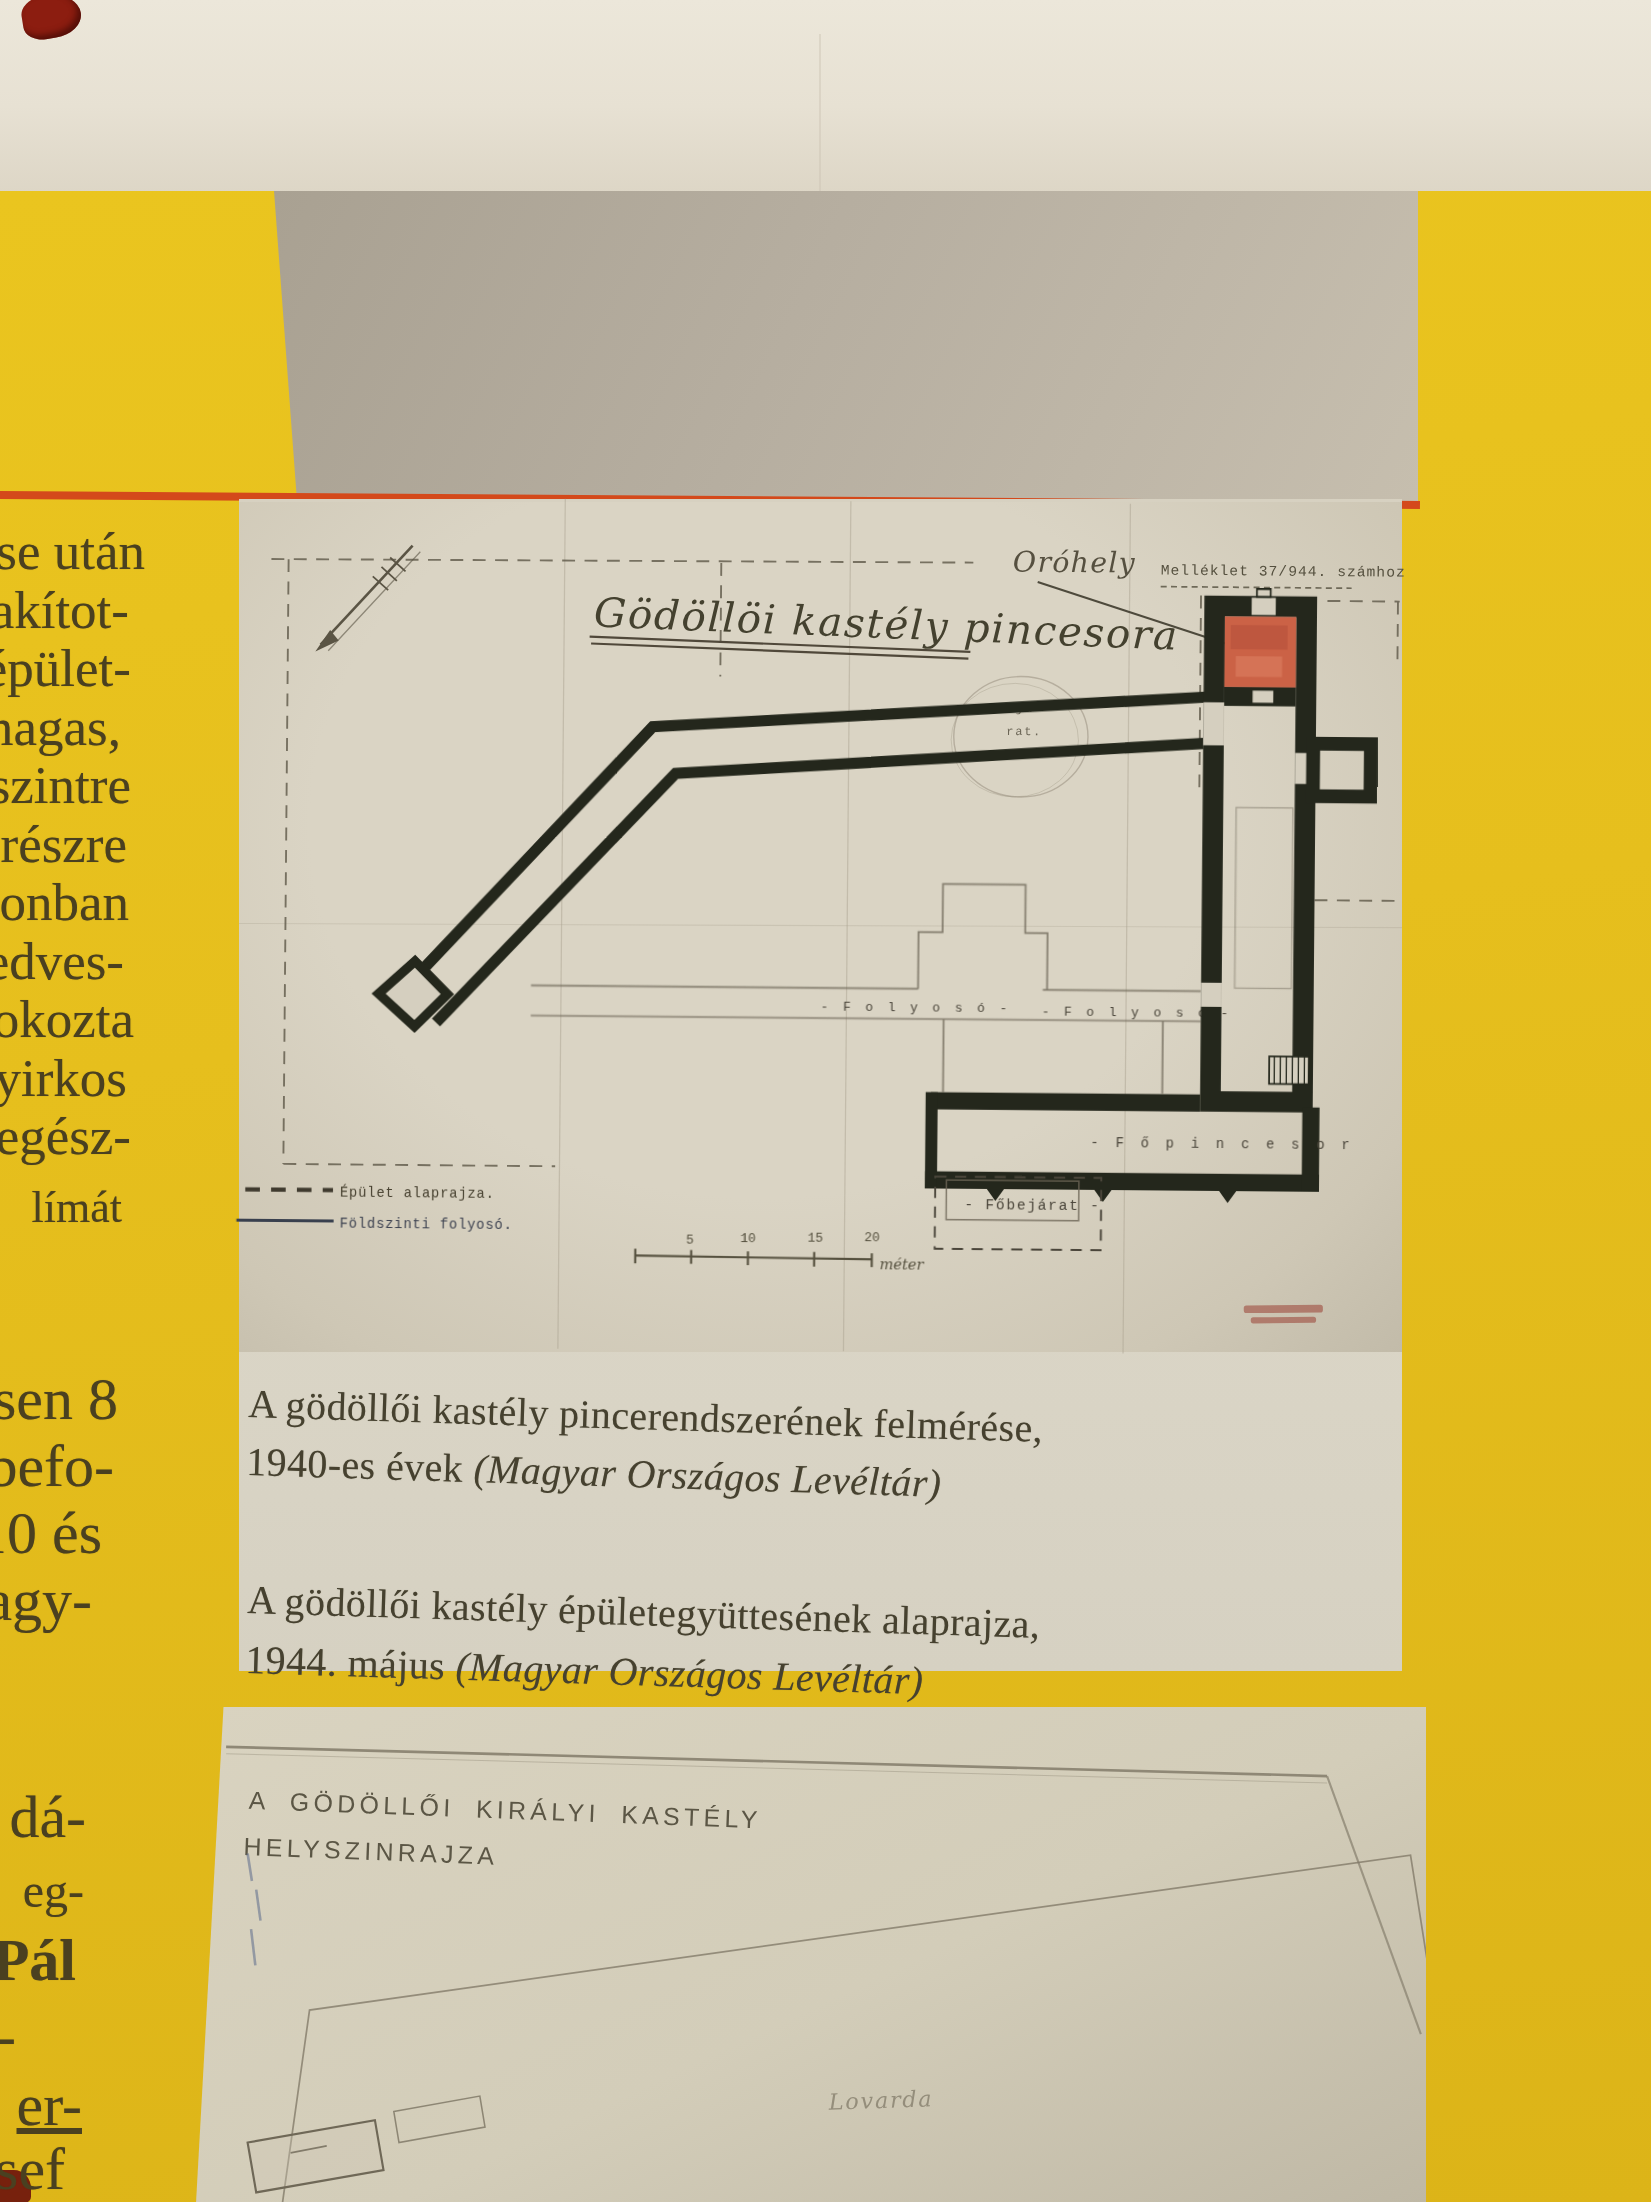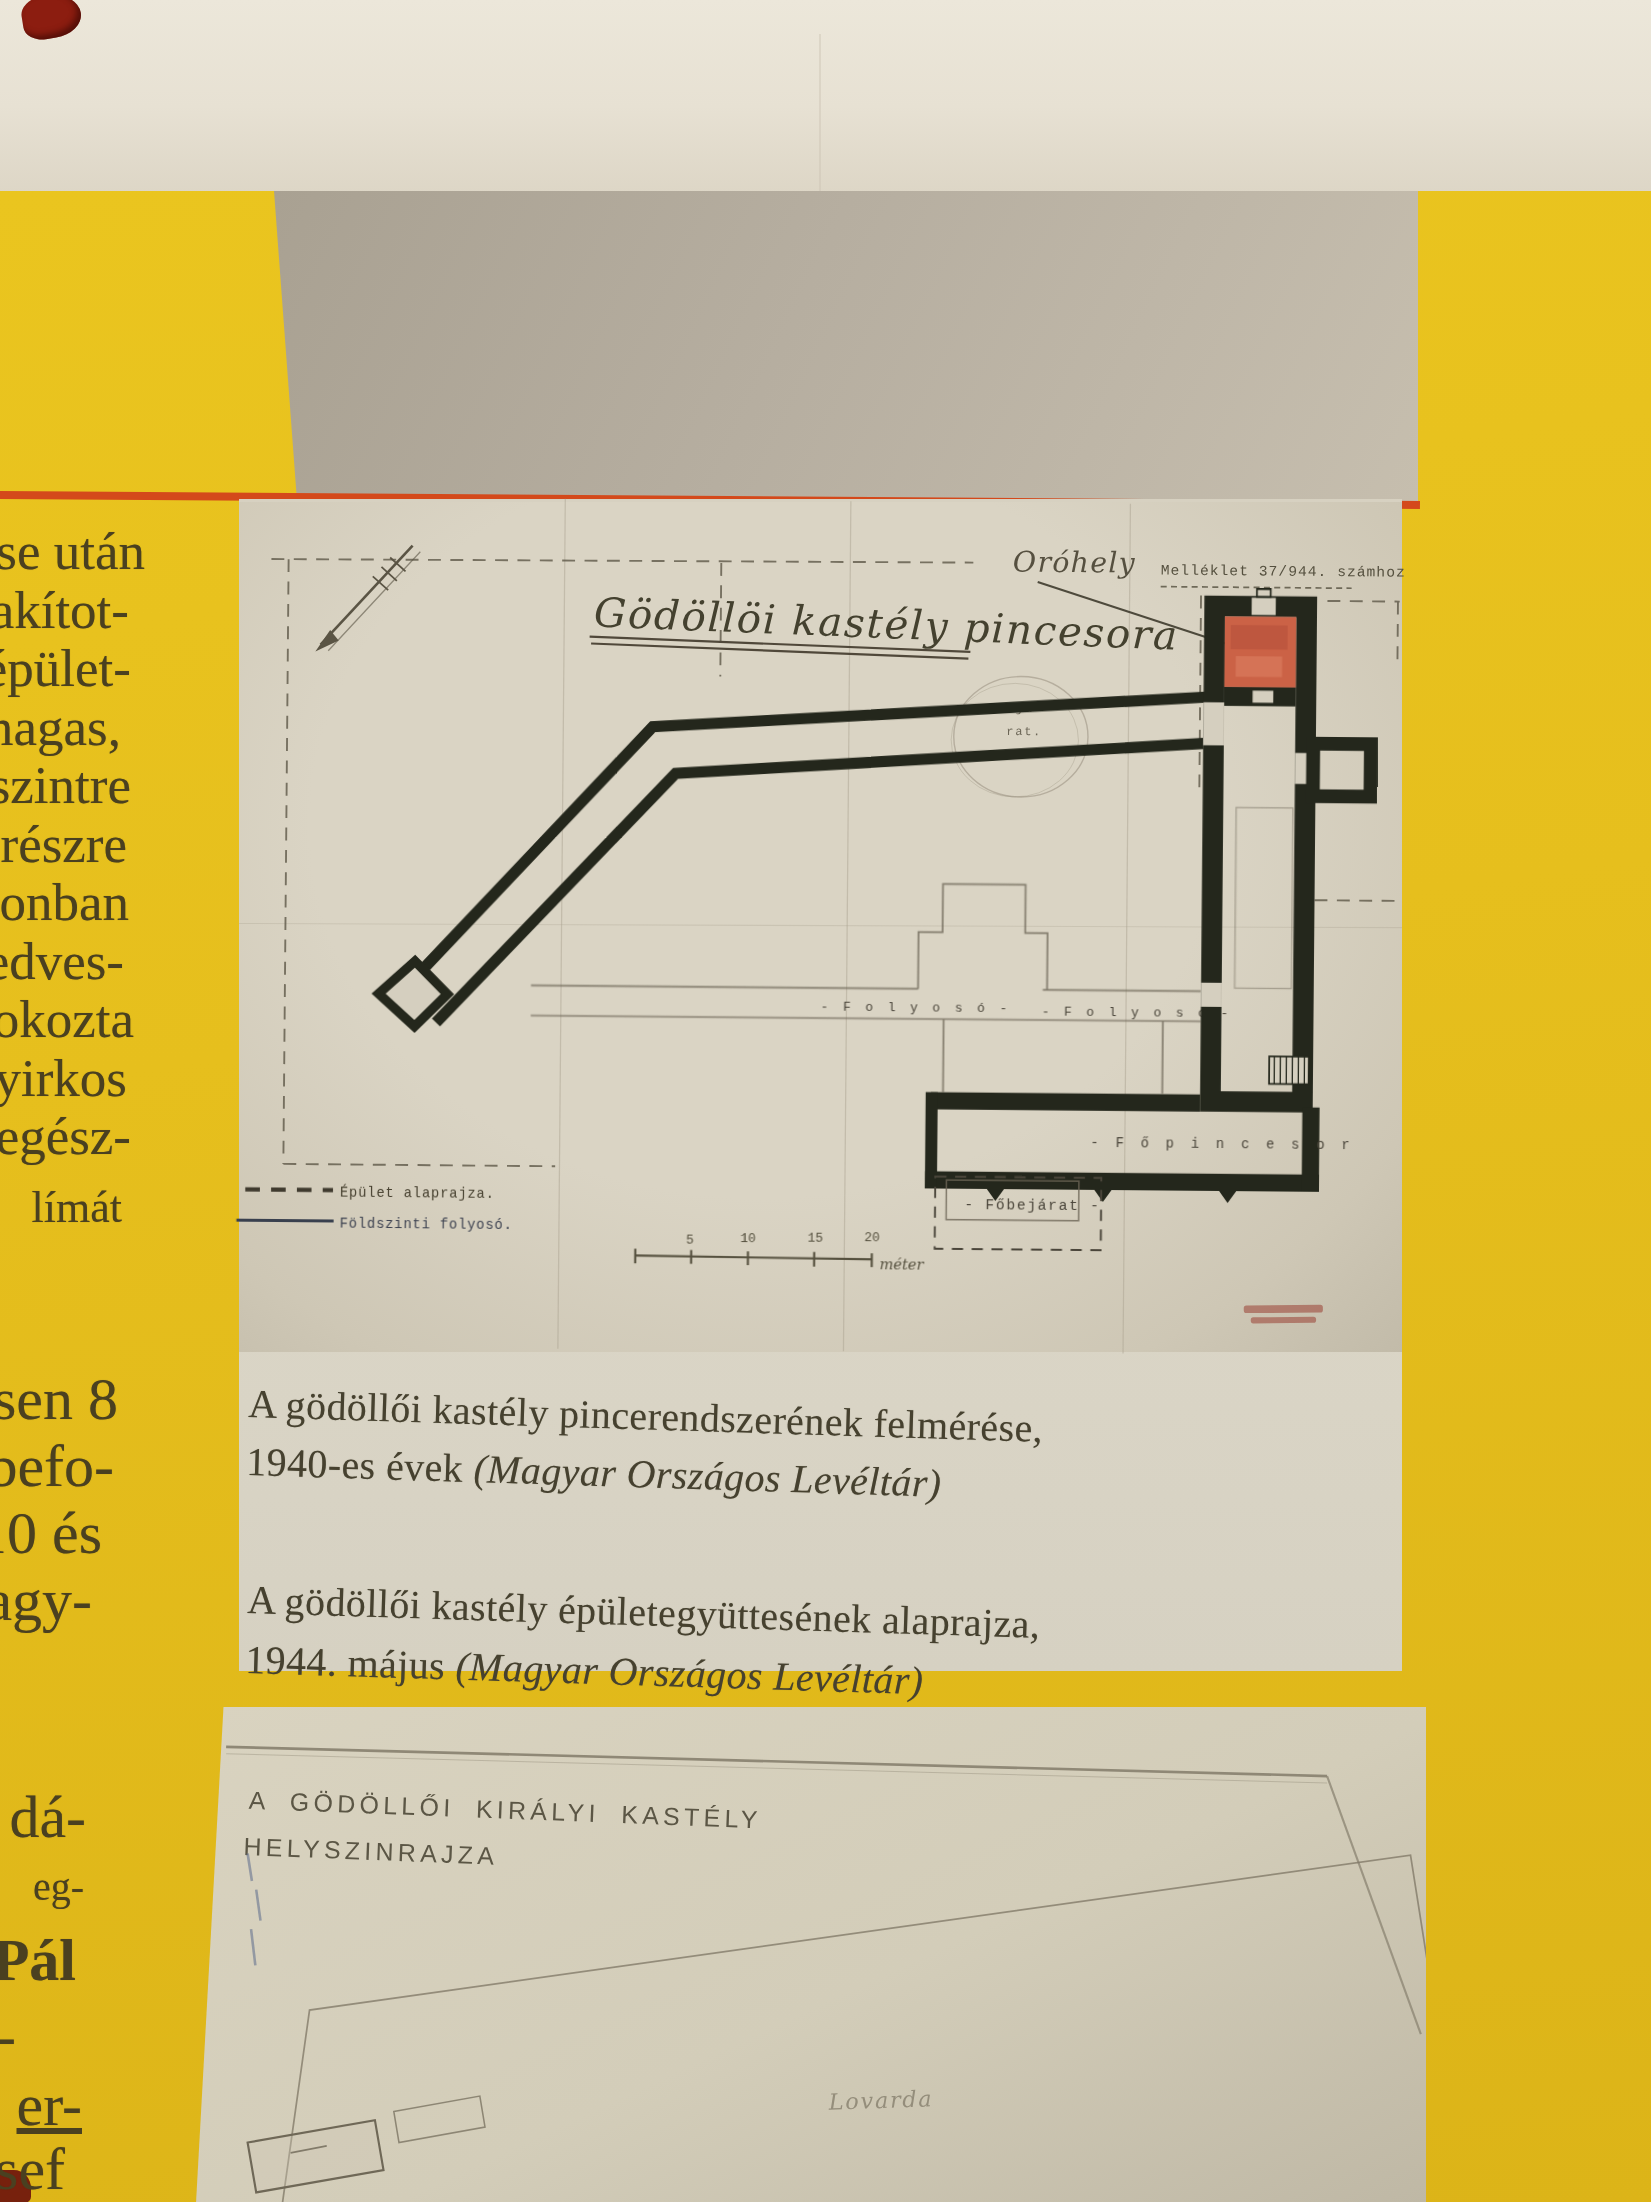--- a/index.html
+++ b/index.html
@@ -276,18 +276,18 @@
 <div class="frag" style="right:1525px;top:1048px;font-size:53px;">yirkos</div>
 <div class="frag" style="right:1521px;top:1106px;font-size:53px;">egész-</div>
 <div class="frag" style="right:1530px;top:1182px;font-size:44px;">límát</div>
 
 <div class="frag" style="right:1534px;top:1365px;font-size:60px;">sen 8</div>
 <div class="frag" style="right:1538px;top:1432px;font-size:60px;">befo-</div>
 <div class="frag" style="right:1550px;top:1499px;font-size:60px;">10 és</div>
 <div class="frag" style="right:1560px;top:1566px;font-size:60px;">agy-</div>
 
 <div class="frag" style="right:1566px;top:1783px;font-size:60px;">dá-</div>
-<div class="frag" style="right:1568px;top:1863px;font-size:40px;">eg-</div>
+<div class="frag" style="right:1568px;top:1863px;font-size:48px;">eg-</div>
 <div class="frag" style="right:1576px;top:1926px;font-size:60px;font-weight:bold;">Pál</div>
 <div class="frag" style="right:1636px;top:2002px;font-size:60px;">as-</div>
 <div class="frag" style="right:1570px;top:2071px;font-size:60px;text-decoration:underline;">er-</div>
 <div class="frag" style="right:1587px;top:2135px;font-size:60px;">sef</div>
 
 
 </body></html>

